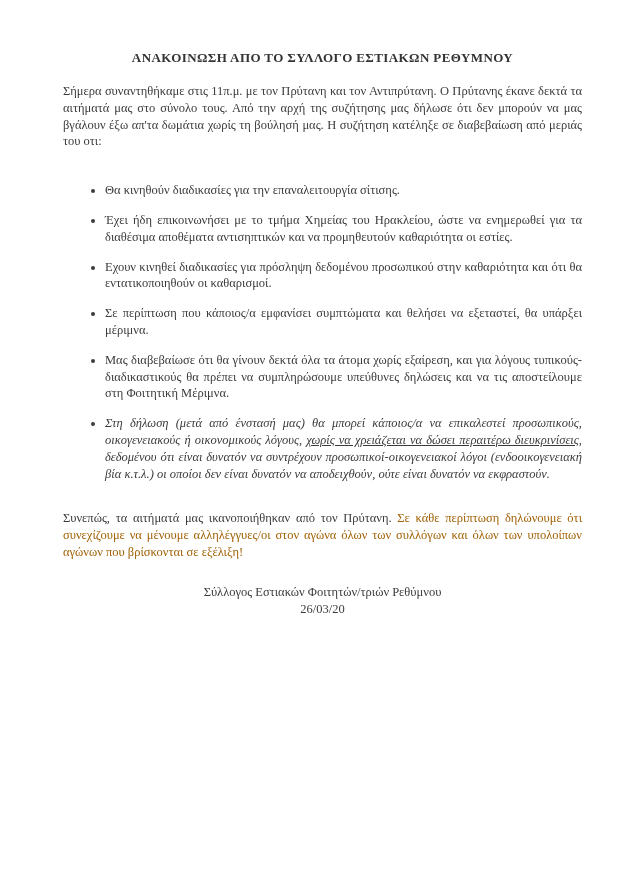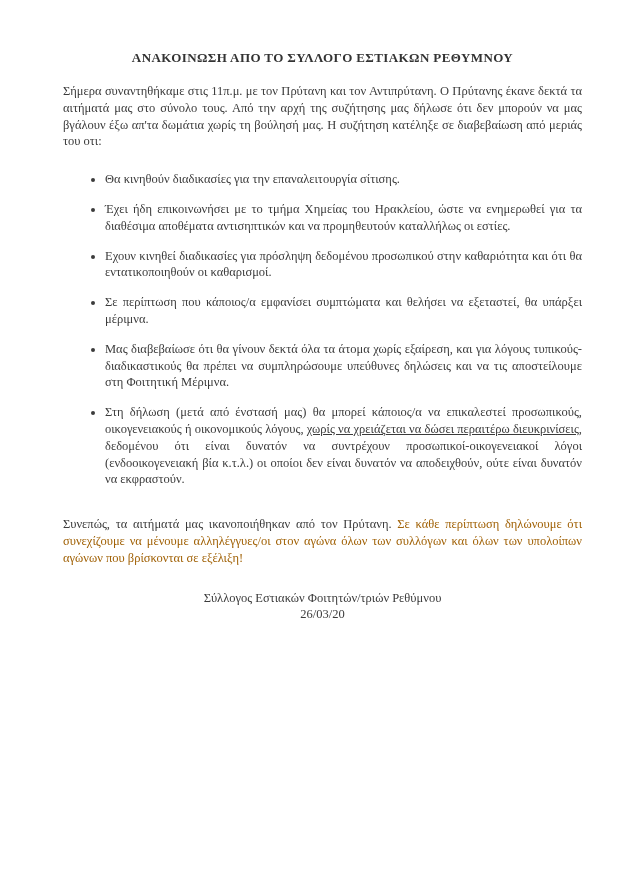--- a/index.html
+++ b/index.html
@@ -29,49 +29,49 @@
     letter-spacing: 0.4px;
     color: #333333;
   }
   p, li {
     font-size: 12.5px;
     line-height: 16.8px;
     text-align: justify;
     color: #3b3b3b;
   }
   p { margin: 0; }
-  .intro { margin-bottom: 21px; }
+  .intro { margin-bottom: 32px; }
   ul.points {
     margin: 0 0 28px 0;
     padding: 0 0 0 42px;
     list-style: disc outside;
   }
   ul.points li { margin-bottom: 13px; }
-  ul.points li:last-child { margin-bottom: 0; }
+  ul.points li:last-child { margin-bottom: 0; font-style: italic; }
   .u { text-decoration: underline; }
   .b { font-weight: normal; color: #a16207; }
   .para-email { margin-bottom: 15px; }
   .para-closing { margin-bottom: 23px; }
   .signature p { text-align: center; margin: 0; }
 </style>
 </head>
 <body>
 
 <div class="page">
 
   <h1 class="doc-title">ΑΝΑΚΟΙΝΩΣΗ ΑΠΟ ΤΟ ΣΥΛΛΟΓΟ ΕΣΤΙΑΚΩΝ ΡΕΘΥΜΝΟΥ</h1>
 
   <p class="intro">Σήμερα συναντηθήκαμε στις 11π.μ. με τον Πρύτανη και τον Αντιπρύτανη. Ο Πρύτανης έκανε δεκτά τα αιτήματά μας στο σύνολο τους. Από την αρχή της συζήτησης μας δήλωσε ότι δεν μπορούν να μας βγάλουν έξω απ'τα δωμάτια χωρίς τη βούλησή μας. Η συζήτηση κατέληξε σε διαβεβαίωση από μεριάς του οτι:</p>
 
   <ul class="points">
     <li>
       <span>Θα κινηθούν διαδικασίες για την επαναλειτουργία σίτισης.</span>
     </li>
     <li>
-      <span>Έχει ήδη επικοινωνήσει με το τμήμα Χημείας του Ηρακλείου, ώστε να ενημερωθεί για τα διαθέσιμα αποθέματα αντισηπτικών και να προμηθευτούν καταλλήλως οι εστίες.</span>
+      <span>Έχει ήδη επικοινωνήσει με το τμήμα Χημείας του Ηρακλείου, ώστε να ενημερωθεί για τα διαθέσιμα αποθέματα αντισηπτικών και να προμηθευτούν καθαριότητα οι εστίες.</span>
     </li>
     <li>
       <span>Εχουν κινηθεί διαδικασίες για πρόσληψη δεδομένου προσωπικού στην καθαριότητα και ότι θα εντατικοποιηθούν οι καθαρισμοί.</span>
     </li>
     <li>
       <span>Σε περίπτωση που κάποιος/α εμφανίσει συμπτώματα και θελήσει να εξεταστεί, θα υπάρξει μέριμνα.</span>
     </li>
     <li>
       <span>Μας διαβεβαίωσε ότι θα γίνουν δεκτά όλα τα άτομα χωρίς εξαίρεση, και για λόγους τυπικούς-διαδικαστικούς θα πρέπει να συμπληρώσουμε υπεύθυνες δηλώσεις και να τις αποστείλουμε στη Φοιτητική Μέριμνα.</span>
     </li>

